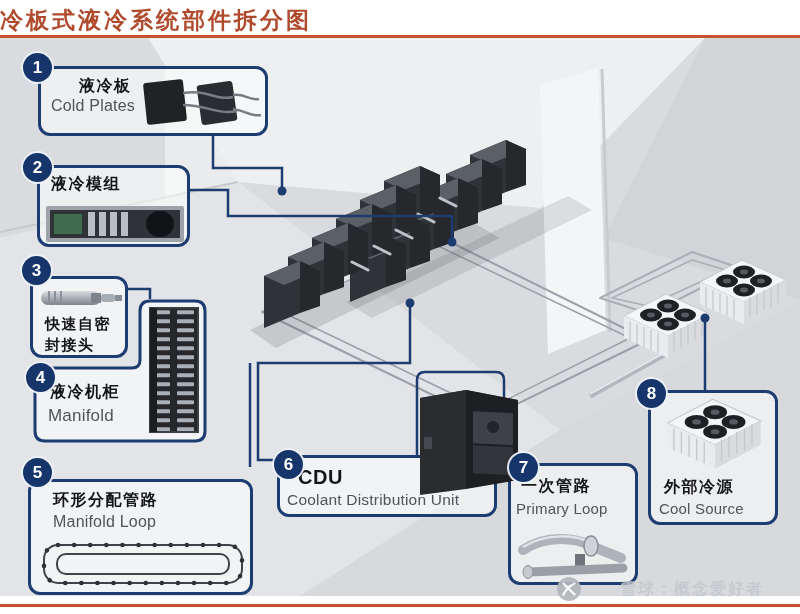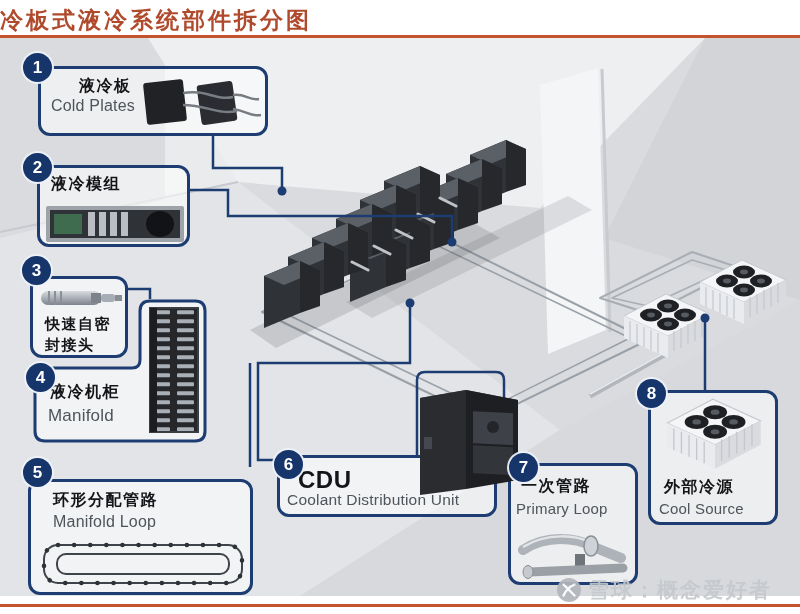--- a/index.html
+++ b/index.html
@@ -18,21 +18,21 @@
   .comp-box span{position:absolute;display:block;white-space:nowrap;}
   .zh{font-weight:bold;font-size:16px;color:#141518;letter-spacing:1.5px;}
   .en{font-size:16px;color:#4e545b;letter-spacing:.2px;}
   .free-label{position:absolute;z-index:5;white-space:nowrap;}
   .badge{position:absolute;width:29px;height:29px;border-radius:50%;background:#16356b;
          color:#fff;font-weight:bold;font-size:17px;line-height:29px;text-align:center;
          z-index:6;box-shadow:0 0 0 2px rgba(238,242,248,.95);}
   .box-img{position:absolute;}
   .watermark{position:absolute;left:556px;top:576px;display:flex;align-items:center;
              gap:6px;z-index:9;opacity:.92;}
-  .wm-text{font-size:21px;font-weight:bold;color:#c5c9cd;letter-spacing:2px;}
+  .wm-text{font-size:16px;font-weight:bold;color:#c5c9cd;letter-spacing:2px;margin-left:32px;}
 </style>
 </head>
 <body>
 
 <div class="page">
 
   <div class="title">冷板式液冷系统部件拆分图</div>
   <div class="rule rule-top"></div>
 
   <svg class="scene-svg" width="800" height="614" viewBox="0 0 800 614">
@@ -197,21 +197,21 @@
     <span class="zh" style="left:22px;top:8px;">环形分配管路</span>
     <span class="en" style="left:22px;top:31px;">Manifold Loop</span>
     <svg class="box-img" style="left:9px;top:58px;" width="206" height="50" viewBox="0 0 206 50">
       <rect x="4" y="5" width="198" height="38" rx="14" fill="none" stroke="#3f434a" stroke-width="2"></rect>
       <rect x="4" y="5" width="198" height="38" rx="14" fill="none" stroke="#2e3238" stroke-width="4.5" stroke-dasharray="0.1 16" stroke-linecap="round"></rect>
       <rect x="17" y="14" width="172" height="20" rx="9" fill="none" stroke="#3f434a" stroke-width="2"></rect>
     </svg>
   </div>
 
   <div class="comp-box" style="left:277px;top:455px;width:220px;height:62px;">
-    <span class="zh" style="left:18px;top:8px;font-size:24px;letter-spacing:.5px;">CDU</span>
+    <span class="zh" style="left:18px;top:8px;font-size:20px;letter-spacing:.5px;">CDU</span>
     <span class="en" style="left:7px;top:33px;font-size:15.5px;">Coolant Distribution Unit</span>
   </div>
 
   <div class="comp-box" style="left:508px;top:463px;width:130px;height:122px;">
     <span class="zh" style="left:10px;top:10px;">一次管路</span>
     <span class="en" style="left:5px;top:34px;font-size:15px;">Primary Loop</span>
     <svg class="box-img" style="left:6px;top:58px;" width="114" height="58" viewBox="0 0 114 58">
       <path d="M6,26 C30,10 60,14 74,22 L104,34" stroke="#aeb3b9" stroke-width="10" fill="none" stroke-linecap="round"></path>
       <path d="M6,23 C30,8 60,11 74,19" stroke="#e2e4e7" stroke-width="2.5" fill="none"></path>
       <ellipse cx="74" cy="22" rx="7" ry="10" fill="#cfd3d8" stroke="#8a9097" stroke-width="1.5"></ellipse>

